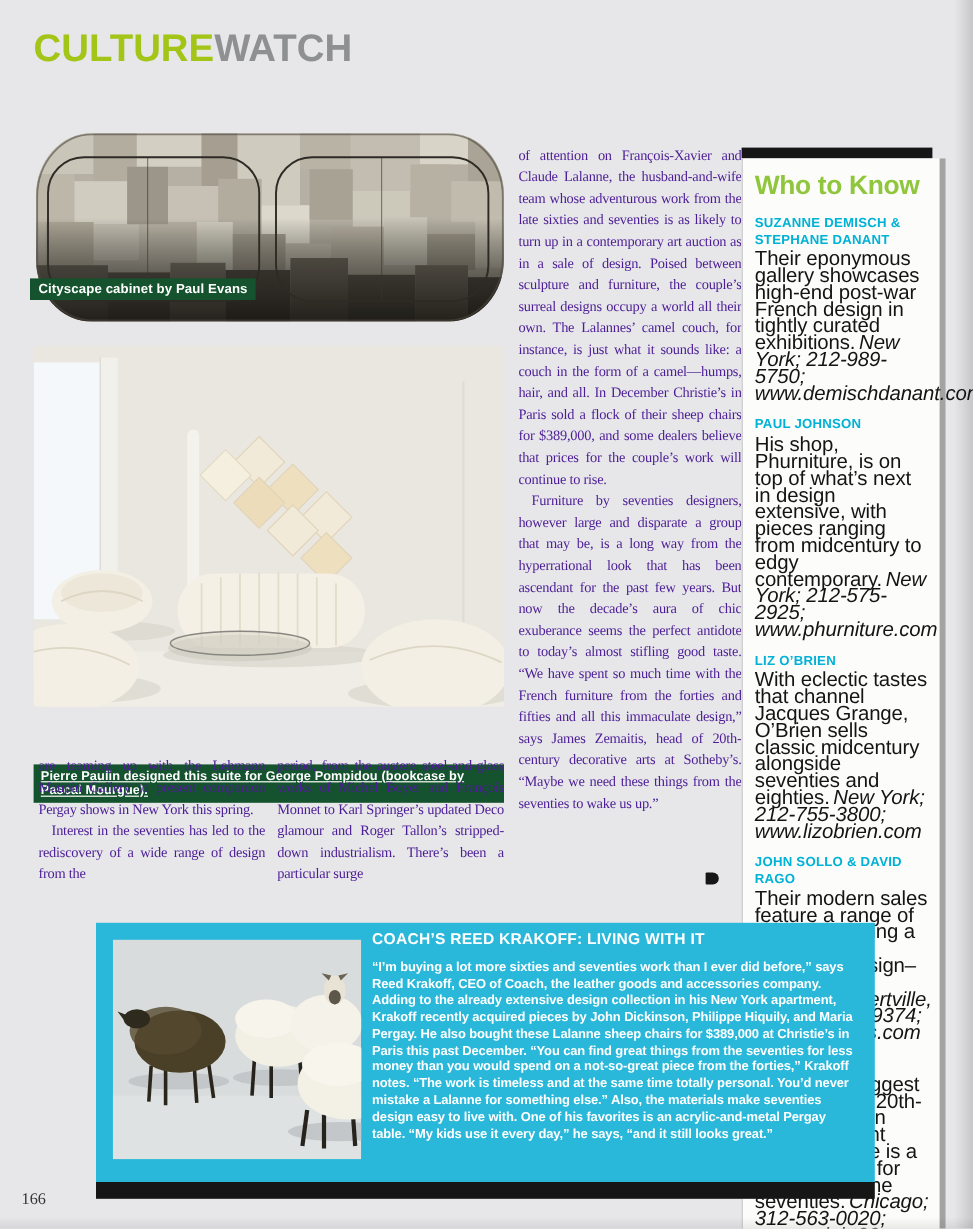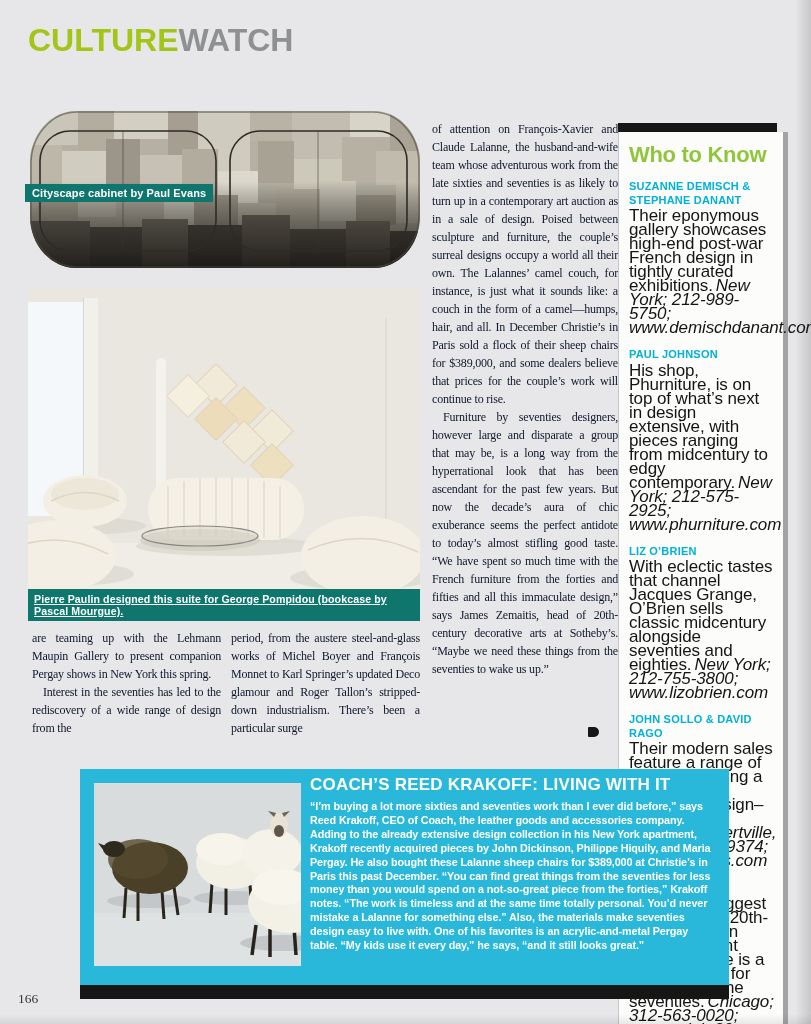--- a/index.html
+++ b/index.html
@@ -10,28 +10,28 @@
   .bottom-shade{position:absolute;left:0;bottom:0;width:811px;height:10px;
         background:linear-gradient(to bottom,rgba(0,0,0,0),rgba(0,0,0,0.08));pointer-events:none;}
 
   
   .masthead{position:absolute;left:28px;top:22px;font-size:32px;font-weight:bold;letter-spacing:0;}
   .masthead .green{color:#a3c518;}
   .masthead .gray{color:#8f9091;}
 
   
   .cabinet{position:absolute;left:30px;top:111px;width:390px;height:157px;}
-  .photo-caption{position:absolute;background:#0f766e;color:#ffffff;font-size:11px;font-weight:bold;
-        padding:3px 7px;letter-spacing:0.1px;white-space:nowrap;}
+  .photo-caption{position:absolute;background:#14532d;color:#ffffff;font-size:11px;font-weight:bold;
+        padding:3px 7px;letter-spacing:0.1px;white-space:nowrap;margin-top:48px;}
   .cap1{left:25px;top:184px;}
   .living{position:absolute;left:28px;top:288px;width:392px;height:301px;background:#eae7e0;}
   .cap2{left:28px;top:589px;width:392px;box-sizing:border-box;white-space:normal;font-size:10.6px;padding:4px 6px;text-decoration:underline;}
 
   
-  .serif{font-family:"Liberation Serif",serif;color:#0f172a;}
+  .serif{font-family:"Liberation Serif",serif;color:#4c1d95;}
   .bodycol{position:absolute;font-size:12px;line-height:18px;letter-spacing:-0.2px;
         text-align:justify;overflow:hidden;}
   .bodycol p{margin:0;}
   .bodycol p.indent{text-indent:11px;}
   .col-a{left:32px;top:629px;width:189px;height:126px;}
   .col-b{left:231px;top:629px;width:189px;height:126px;}
   .col-main{left:432px;top:120px;width:186px;height:624px;}
   .endmark{position:absolute;left:588px;top:727px;width:11px;height:10px;background:#161616;
         border-radius:1px 5px 5px 1px;}
 
@@ -43,21 +43,21 @@
   .sidebar .bar-bottom{width:170px;height:4px;background:#161616;}
   .sidebar h2{margin:2px 0 12px 0;font-size:22px;color:#8fc63c;letter-spacing:-0.3px;}
   .entry{margin-bottom:13px;}
   .entry .name{color:#00b2d6;font-size:11px;font-weight:bold;line-height:13.5px;letter-spacing:0.2px;margin:0 0 2px 0;}
   .entry .desc{color:#141414;font-size:17px;font-weight:normal;line-height:14px;letter-spacing:-0.1px;margin:0;}
   .entry .contact{font-style:italic;margin-left:3px;}
 
   
   .feature{position:absolute;left:80px;top:769px;width:649px;height:216px;background:#29b8da;}
   .feature .photo{position:absolute;left:14px;top:14px;width:207px;height:183px;}
-  .feature h3{position:absolute;left:230px;top:6px;margin:0;color:#ffffff;font-size:17px;
+  .feature h3{position:absolute;left:230px;top:6px;margin:0;color:#ffffff;font-size:13px;
         letter-spacing:0.2px;white-space:nowrap;}
   .feature .ftext{position:absolute;left:230px;top:31px;width:406px;color:#ffffff;
         font-size:10.8px;font-weight:bold;line-height:13.9px;letter-spacing:-0.1px;}
   .bar-under-feature{position:absolute;left:80px;top:985px;width:649px;height:14px;background:#161616;}
 
   .pagenum{position:absolute;left:18px;top:991px;font-size:13.5px;color:#333;text-align:right;}
 </style>
 </head>
 <body>
 

